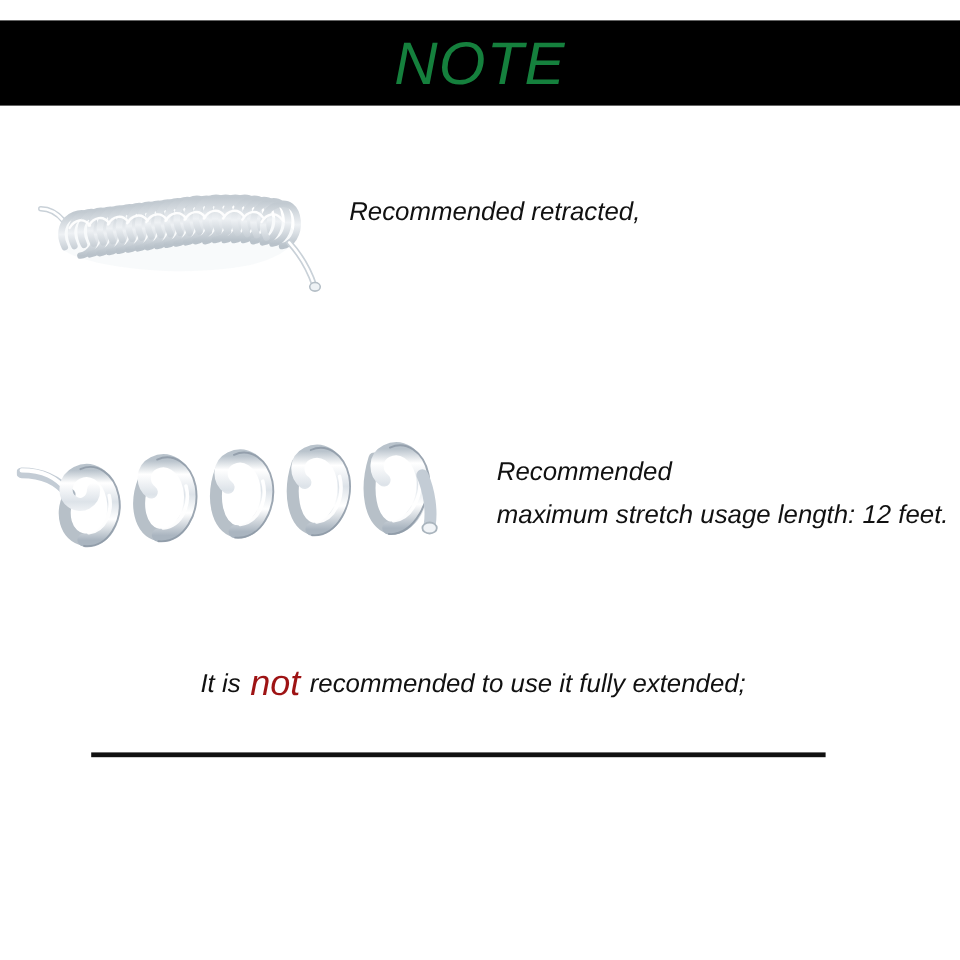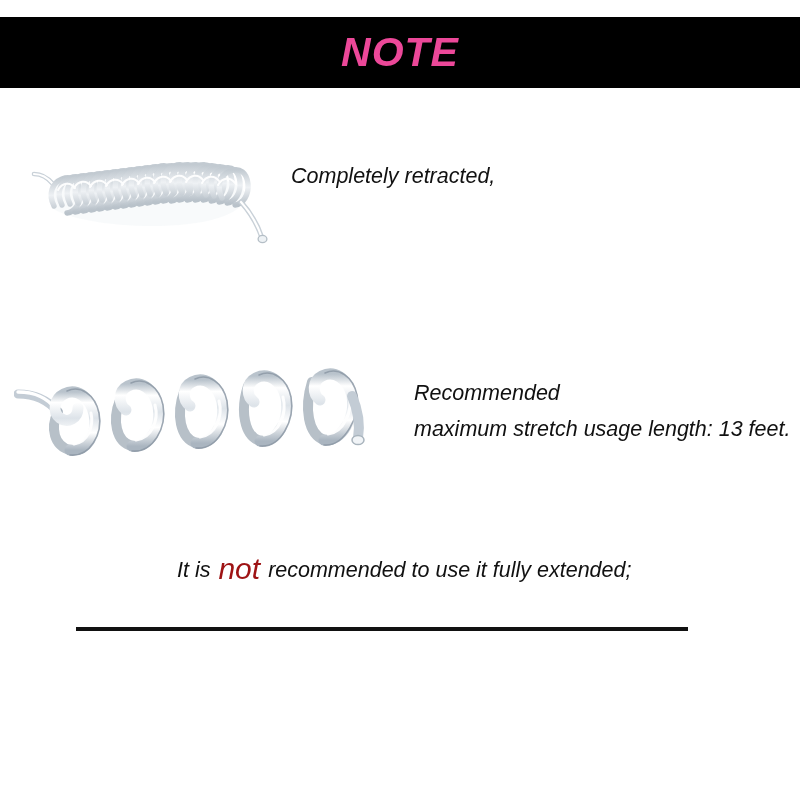--- a/index.html
+++ b/index.html
@@ -22,46 +22,46 @@
     left: 0;
     top: 17px;
     width: 800px;
     height: 71px;
     background: #000000;
     display: flex;
     align-items: center;
     justify-content: center;
   }
   .header-title {
-    color: #ec4899;
+    color: #15803d;
     font-family: "Liberation Sans", sans-serif;
     font-style: italic;
-    font-weight: 700;
-    font-size: 41px;
+    font-weight: 400;
+    font-size: 50px;
     letter-spacing: 1px;
     line-height: 1;
     white-space: nowrap;
   }
 
   
   .caption {
     position: absolute;
     font-family: "Liberation Sans", sans-serif;
     font-style: italic;
     font-weight: 400;
     color: #111111;
     font-size: 21.5px;
     line-height: 36px;
     white-space: nowrap;
   }
   .caption .line { display: block; }
 
   #caption-retracted { left: 291px; top: 158px; }
   #caption-stretch   { left: 414px; top: 375px; }
-  #caption-warning   { left: 177px; top: 552px; }
+  #caption-warning   { left: 167px; top: 552px; }
 
   .emph-not {
     color: #9e1314;
     font-size: 30px;
     font-style: italic;
     font-weight: 400;
     line-height: 1;
     vertical-align: -2px;
     padding: 0 2px;
   }
@@ -206,26 +206,26 @@
         <path d="M250,77 C266,75 273,55 269,39"></path>
         <path d="M314,76 C330,74 339,53 335,37"></path>
       </g>
 
       <path d="M338,38 C344,52 346,68 344,80" fill="none" stroke="#c3ccd5" stroke-width="10" stroke-linecap="round"></path>
       <ellipse cx="344" cy="82" rx="6" ry="4.6" fill="#f1f4f7" stroke="#a9b4bd" stroke-width="1.5"></ellipse>
     </svg>
   </div>
 
   <div class="caption" id="caption-retracted">
-    <span class="line">Completely retracted,</span>
+    <span class="line">Recommended retracted,</span>
   </div>
 
   <div class="caption" id="caption-stretch">
     <span class="line">Recommended</span>
-    <span class="line">maximum stretch usage length: 13 feet.</span>
+    <span class="line">maximum stretch usage length: 12 feet.</span>
   </div>
 
   <div class="caption" id="caption-warning">
     <span class="line"><span>It is</span>&nbsp;<span class="emph-not">not</span>&nbsp;<span>recommended to use it fully extended;</span></span>
   </div>
 
   <div class="bottom-rule"></div>
 
 </div>
 

